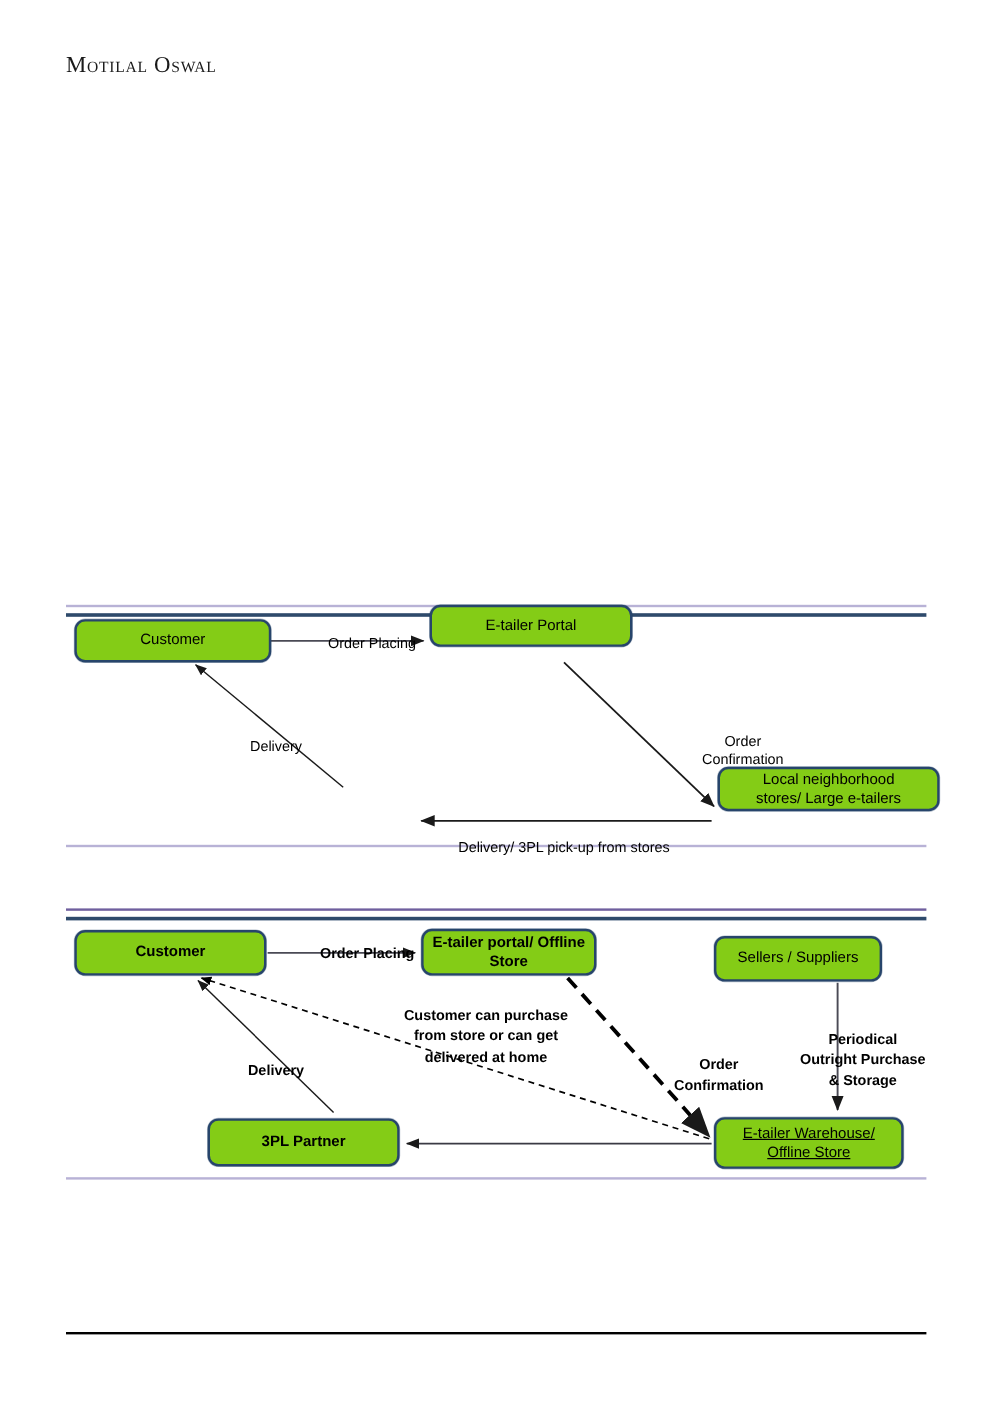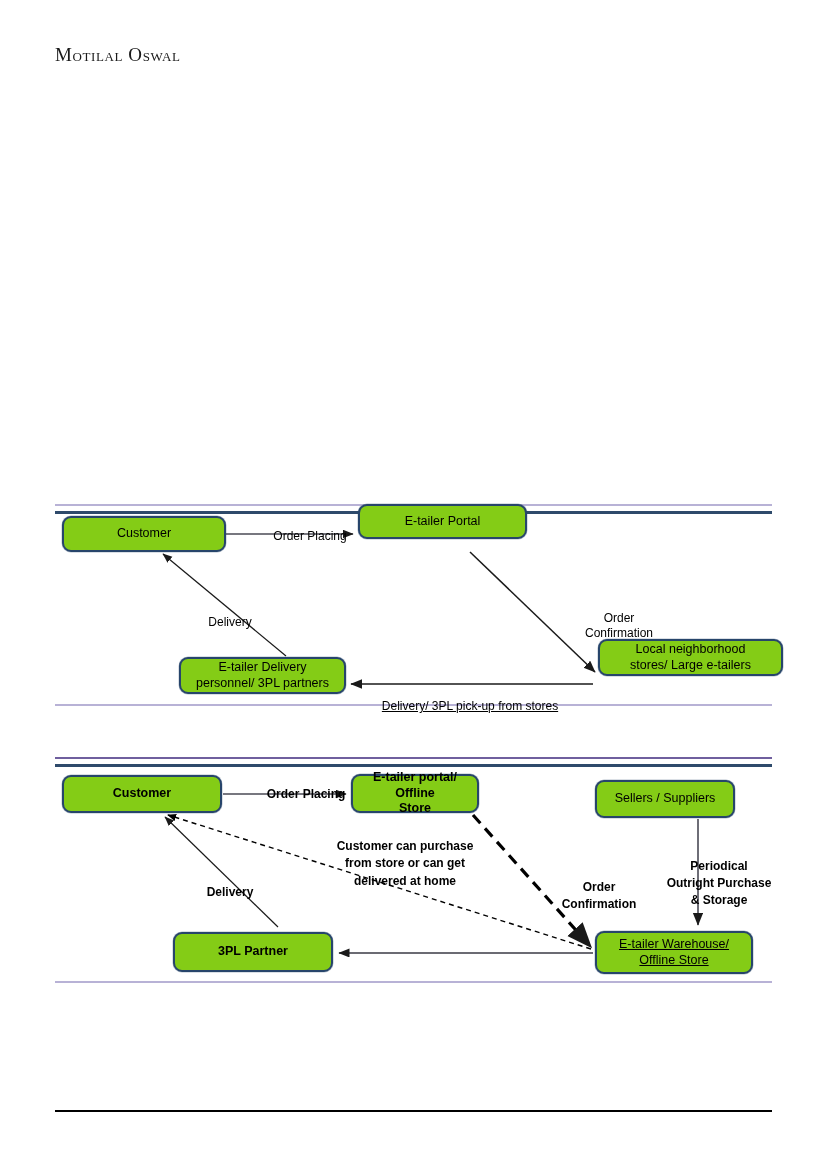--- a/index.html
+++ b/index.html
@@ -96,32 +96,30 @@
 
       <line x1="538" y1="180" x2="296" y2="180" stroke="#1a1a1a" stroke-width="1.5" marker-end="url(#ah1)"></line>
 
       <line x1="231" y1="152" x2="108" y2="50" stroke="#1a1a1a" stroke-width="1.2" marker-end="url(#ah1)"></line>
     </svg>
 
     <div class="node" style="left:7px;top:12px;width:164px;height:36px;">Customer</div>
 
     <div class="node" style="left:303px;top:0;width:169px;height:35px;">E-tailer Portal</div>
 
-    <div class="node" style="left:124px;top:153px;width:167px;height:37px;white-space:pre-line;">E-tailer Delivery
-personnel/ 3PL partners</div>
 
     <div class="node" style="left:543px;top:135px;width:185px;height:37px;white-space:pre-line;">Local neighborhood
 stores/ Large e-tailers</div>
 
     <div class="elabel" style="left:190px;top:9px;width:130px;">Order Placing</div>
 
     <div class="elabel" style="left:504px;top:91px;width:120px;">Order
 Confirmation</div>
 
-    <div class="elabel" style="left:275px;top:179px;width:280px;text-decoration:underline;">Delivery/ 3PL pick-up from stores</div>
+    <div class="elabel" style="left:275px;top:179px;width:280px;">Delivery/ 3PL pick-up from stores</div>
 
     <div class="elabel" style="left:130px;top:95px;width:90px;">Delivery</div>
   </div>
 
   <div class="figure fig2">
 
     <div class="rule top"></div>
     <div class="rule accent"></div>
     <div class="rule bot"></div>
 
@@ -143,21 +141,21 @@
 
       <line x1="223" y1="170" x2="110" y2="60" stroke="#1a1a1a" stroke-width="1.2" marker-end="url(#ah2)"></line>
 
       <line x1="418" y1="58" x2="536" y2="190" stroke="#000" stroke-width="3.2" stroke-dasharray="11,7" marker-end="url(#ah2)"></line>
 
       <line x1="536" y1="192" x2="113" y2="58" stroke="#000" stroke-width="1.4" stroke-dasharray="5,4" marker-end="url(#ah2b)"></line>
     </svg>
 
     <div class="node bold" style="left:7px;top:18px;width:160px;height:38px;">Customer</div>
 
-    <div class="node bold" style="left:296px;top:17px;width:128px;height:39px;white-space:pre-line;text-align:center;">E-tailer portal/ Offline
+    <div class="node bold" style="left:296px;top:17px;width:146px;height:39px;white-space:pre-line;text-align:center;">E-tailer portal/ Offline
 Store</div>
 
     <div class="node" style="left:540px;top:23px;width:140px;height:38px;">Sellers / Suppliers</div>
 
     <div class="node bold" style="left:118px;top:175px;width:160px;height:40px;">3PL Partner</div>
 
     <div class="node" style="left:540px;top:174px;width:158px;height:43px;white-space:pre-line;text-decoration:underline;">E-tailer Warehouse/
 Offline Store</div>
 
     <div class="elabel bold" style="left:186px;top:14px;width:130px;">Order Placing</div>

